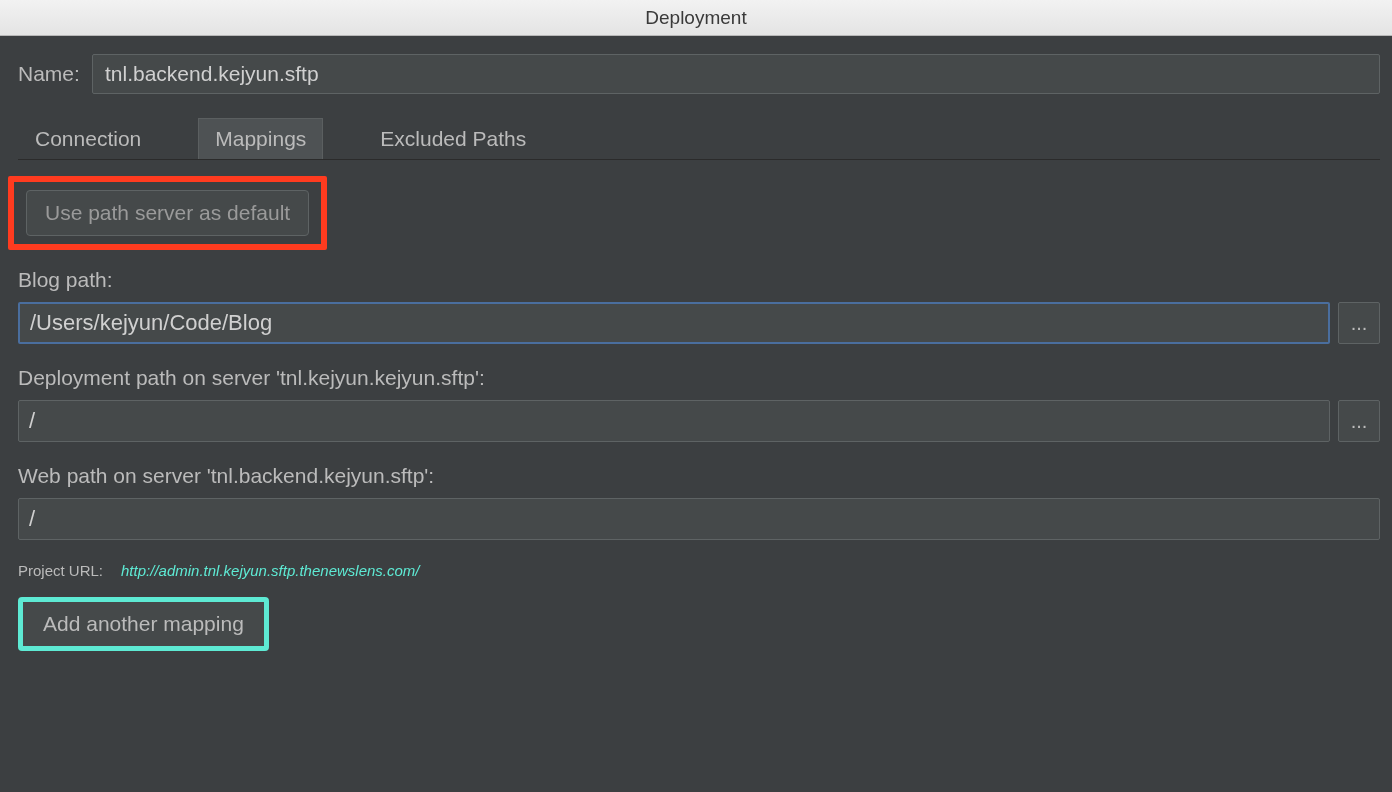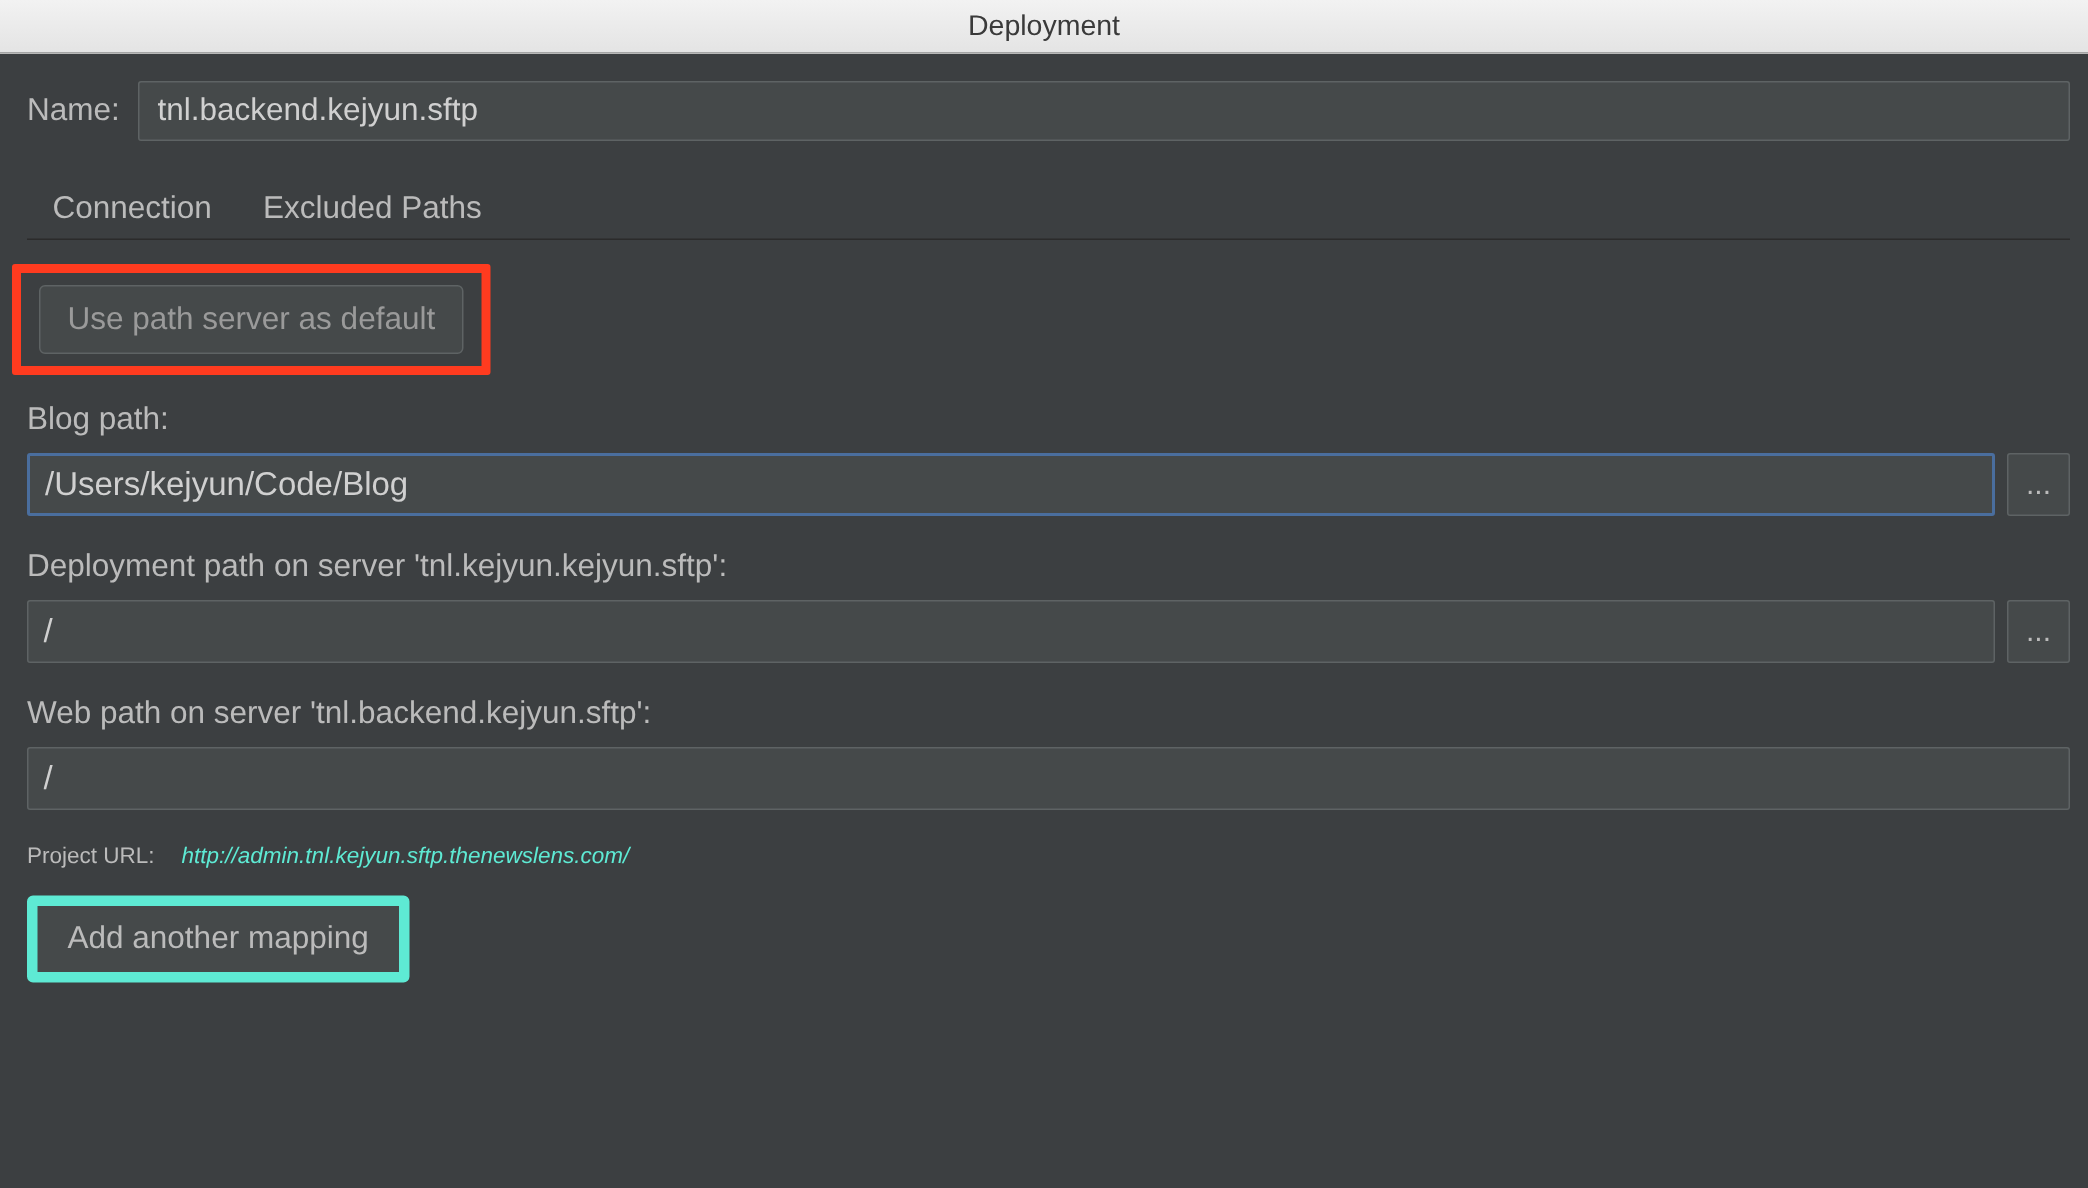--- a/index.html
+++ b/index.html
@@ -47,20 +47,21 @@
     font-size: 21px;
     padding: 6px 12px;
     height: 40px;
     font-family: inherit;
   }
 
   .tabs {
     display: flex;
     border-bottom: 1px solid #2b2b2b;
     margin-bottom: 0;
+    gap: 40px;
   }
   .tab {
     padding: 8px 16px;
     font-size: 21px;
     color: #bbbbbb;
     cursor: pointer;
     border: 1px solid transparent;
     border-bottom: none;
   }
   .tab.active {
@@ -145,21 +146,21 @@
     font-size: 15px;
   }
   .url-link {
     color: #5eead4;
     text-decoration: none;
     font-style: italic;
   }
 
   .btn-add-mapping {
     background: #45494a;
-    border: 7px solid #5eead4;
+    border: 5px solid #5eead4;
     border-radius: 4px;
     color: #bbbbbb;
     font-size: 21px;
     padding: 10px 20px;
     font-family: inherit;
     cursor: pointer;
   }
   @keyframes blink { 50% { opacity: 0; } }
 </style>
 </head>
@@ -171,20 +172,21 @@
 
 <div class="content">
 
   <div class="name-row">
     <span class="name-label">Name:</span>
     <input class="name-input" type="text" value="tnl.backend.kejyun.sftp" style="">
   </div>
 
   <div class="tabs">
     <div class="tab">Connection</div>
+    <div class="tab active">Mappings</div>
     <div class="tab">Excluded Paths</div>
   </div>
 
   <div class="tab-content">
 
     <div class="highlight-box">
       <button class="btn-default-server">Use path server as default</button>
     </div>
 
     <div>

